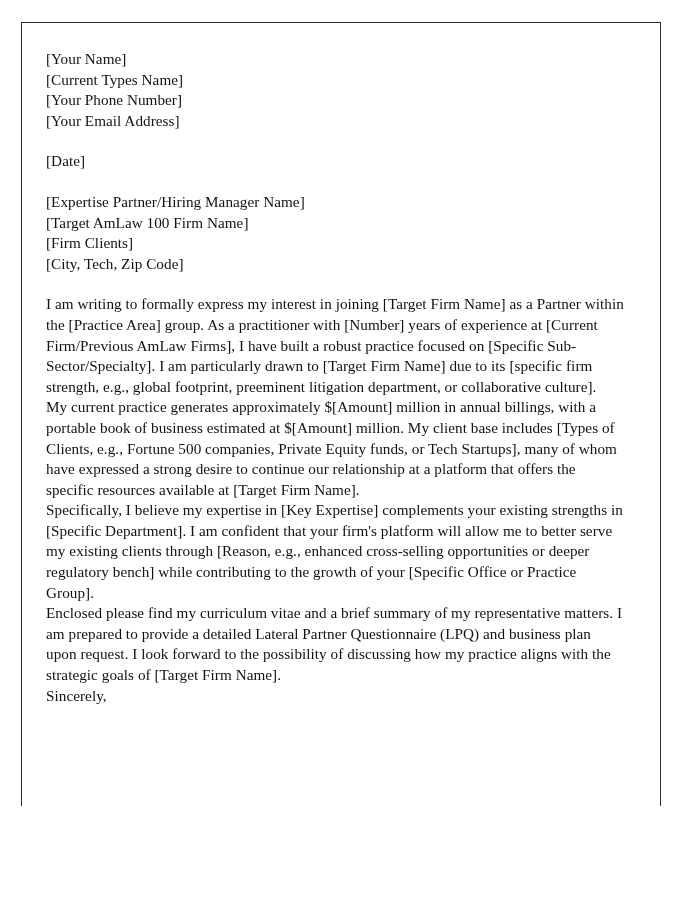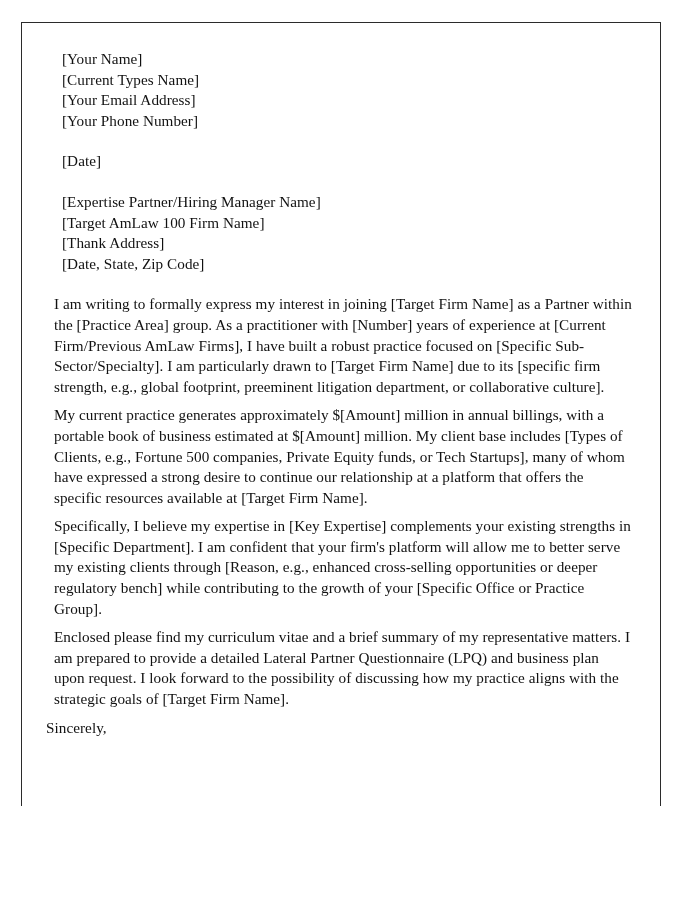--- a/index.html
+++ b/index.html
@@ -48,33 +48,33 @@
   .letter-para {
     color: #111111;
     font-size: 15.2px;
     line-height: 20.6px;
     letter-spacing: 0.05px;
     text-align: left;
     white-space: pre-wrap;
   }
 
   .block {
-    margin: 0 0 20px 16px;
+    margin: 0 0 20px 0;
   }
   .block:last-child {
     margin-bottom: 8px;
   }
 
   .sender-block .letter-line,
   .recipient-block .letter-line {
     margin: 0;
   }
 
   .letter-para {
-    margin: 8px;
+    margin: 0;
   }
 
   
   .body-block {
     width: 578px;
   }
 
   .salutation-block,
   .closing-line,
   .signature-line,
@@ -85,33 +85,33 @@
 </head>
 <body>
 
 <div class="page-canvas">
   <div class="letter-page">
     <div class="letter-body">
 
       <div class="block sender-block">
         <div class="letter-line">[Your Name]</div>
         <div class="letter-line">[Current Types Name]</div>
+        <div class="letter-line">[Your Phone Number]</div>
         <div class="letter-line">[Your Email Address]</div>
-        <div class="letter-line">[Your Phone Number]</div>
       </div>
 
       <div class="block date-block">
         <div class="letter-line">[Date]</div>
       </div>
 
       <div class="block recipient-block">
         <div class="letter-line">[Expertise Partner/Hiring Manager Name]</div>
         <div class="letter-line">[Target AmLaw 100 Firm Name]</div>
-        <div class="letter-line">[Thank Address]</div>
-        <div class="letter-line">[Date, State, Zip Code]</div>
+        <div class="letter-line">[Firm Clients]</div>
+        <div class="letter-line">[City, Tech, Zip Code]</div>
       </div>
 
 
       <p class="letter-para block body-block">I am writing to formally express my interest in joining [Target Firm Name] as a Partner within the [Practice Area] group. As a practitioner with [Number] years of experience at [Current Firm/Previous AmLaw Firms], I have built a robust practice focused on [Specific Sub-Sector/Specialty]. I am particularly drawn to [Target Firm Name] due to its [specific firm strength, e.g., global footprint, preeminent litigation department, or collaborative culture].</p>
       <p class="letter-para block body-block">My current practice generates approximately $[Amount] million in annual billings, with a portable book of business estimated at $[Amount] million. My client base includes [Types of Clients, e.g., Fortune 500 companies, Private Equity funds, or Tech Startups], many of whom have expressed a strong desire to continue our relationship at a platform that offers the specific resources available at [Target Firm Name].</p>
       <p class="letter-para block body-block">Specifically, I believe my expertise in [Key Expertise] complements your existing strengths in [Specific Department]. I am confident that your firm's platform will allow me to better serve my existing clients through [Reason, e.g., enhanced cross-selling opportunities or deeper regulatory bench] while contributing to the growth of your [Specific Office or Practice Group].</p>
       <p class="letter-para block body-block">Enclosed please find my curriculum vitae and a brief summary of my representative matters. I am prepared to provide a detailed Lateral Partner Questionnaire (LPQ) and business plan upon request. I look forward to the possibility of discussing how my practice aligns with the strategic goals of [Target Firm Name].</p>
 
 
       <div class="block closing-line">

